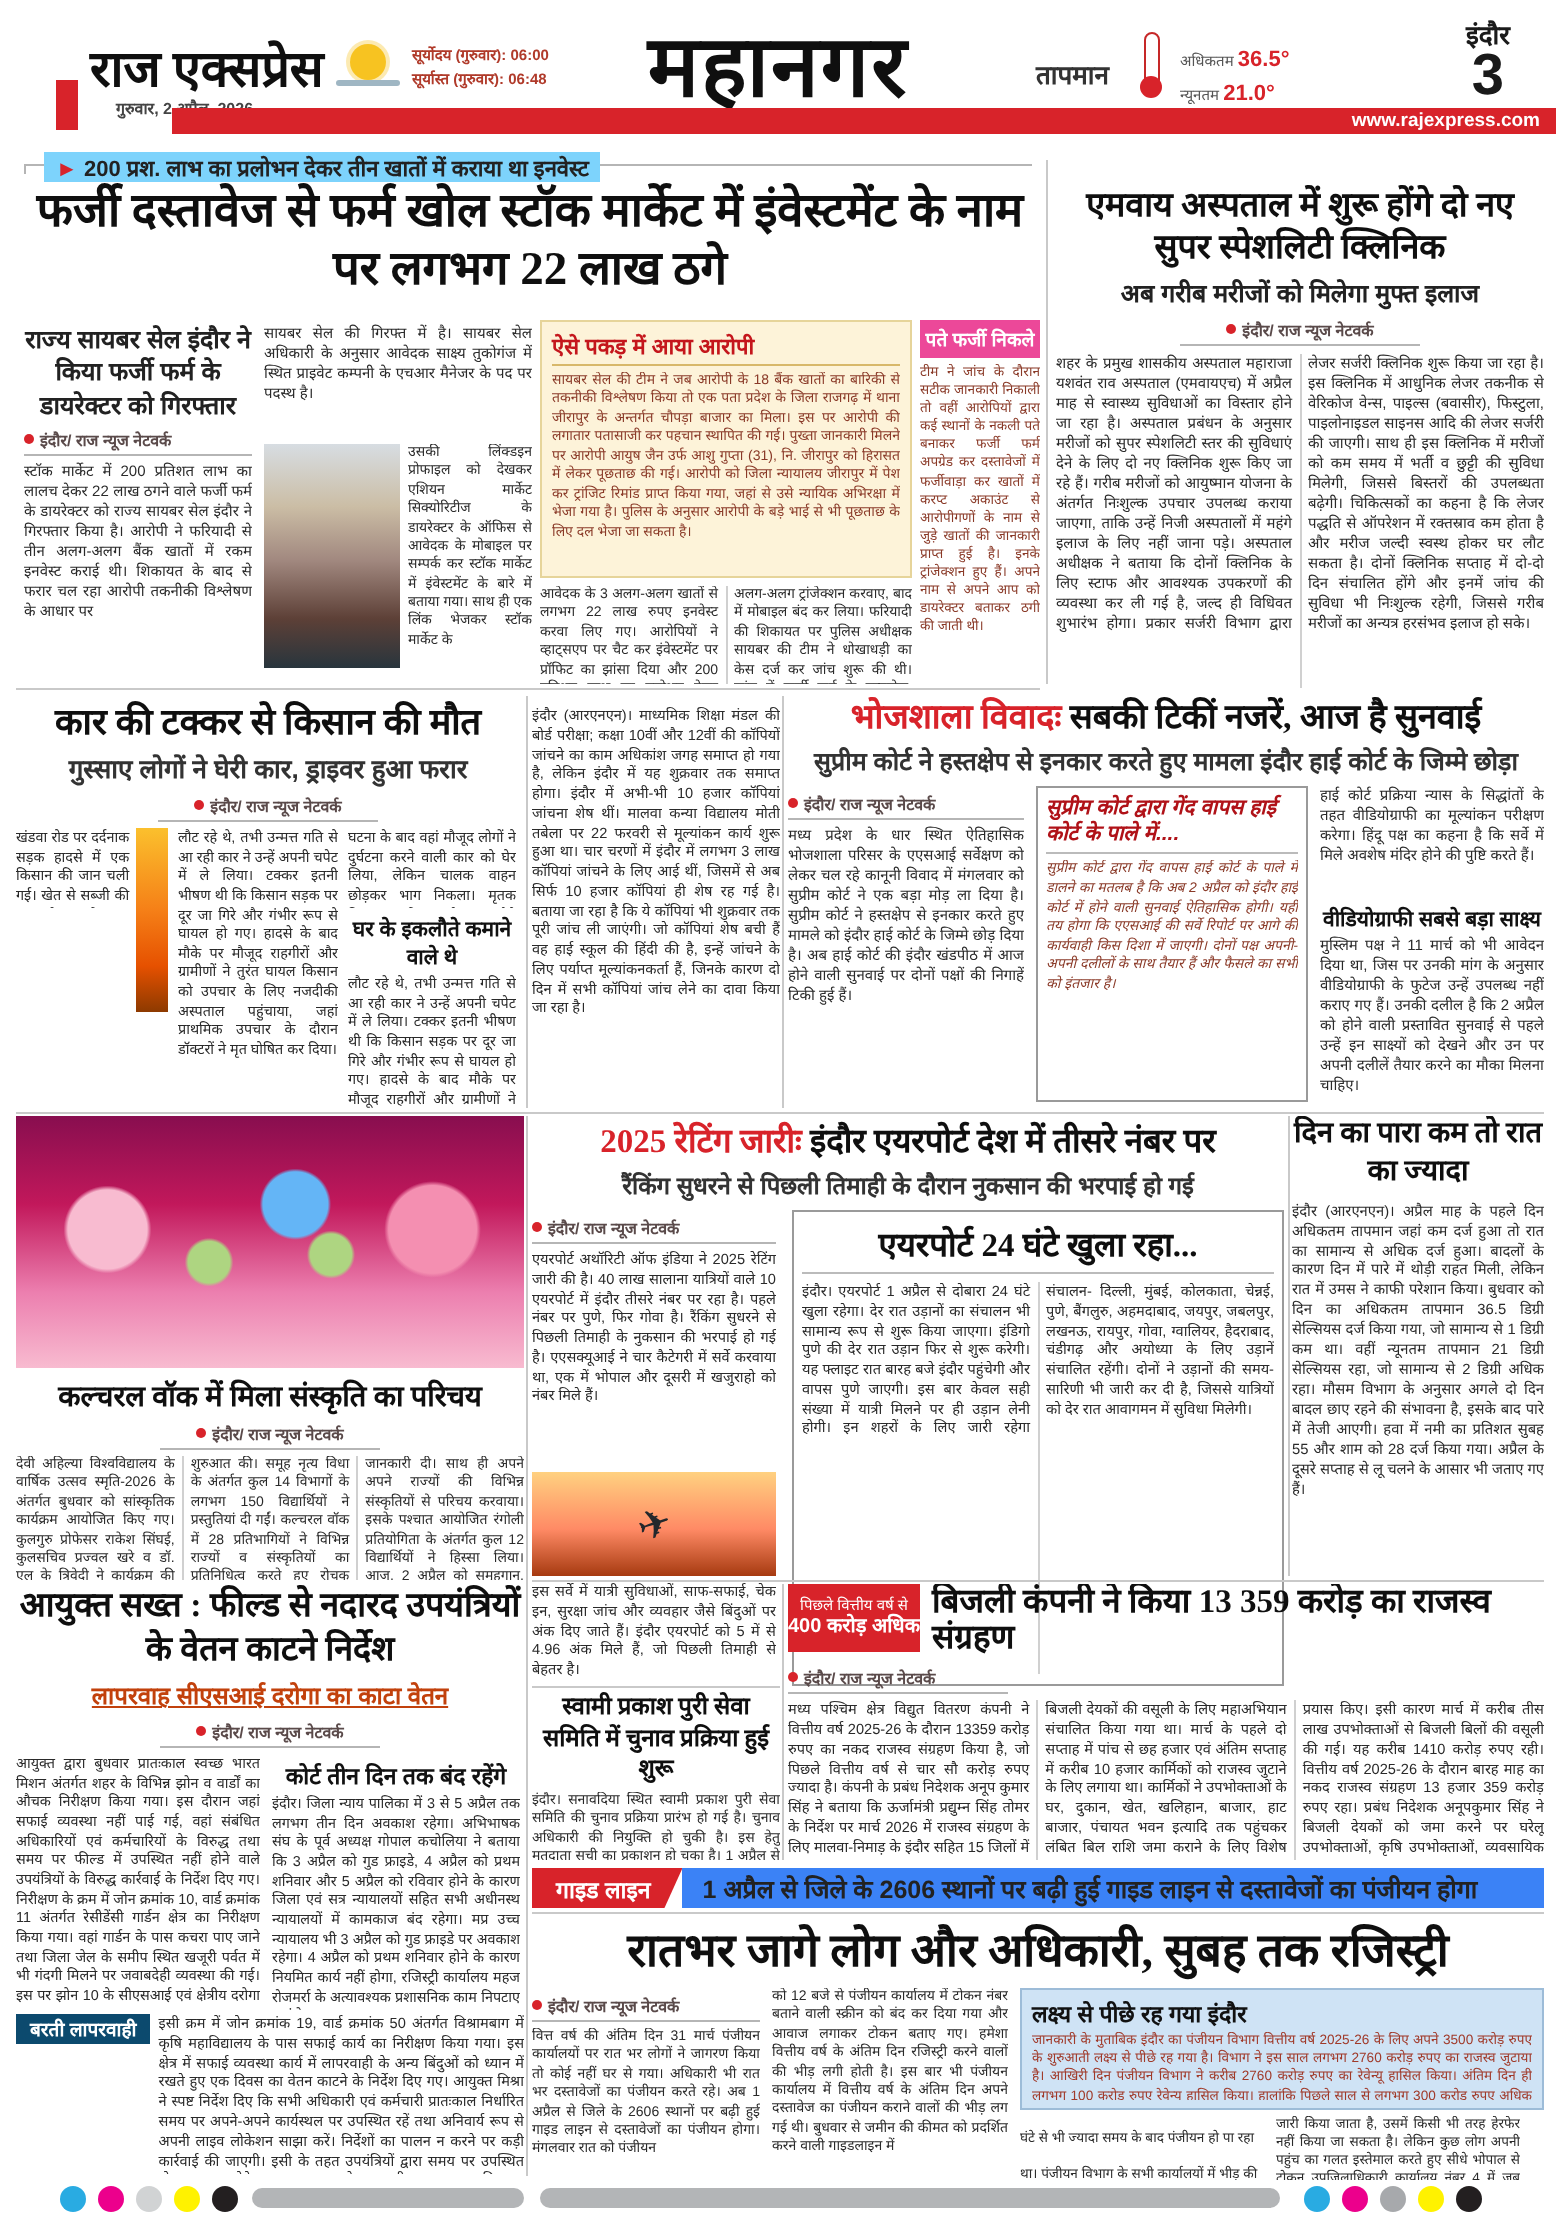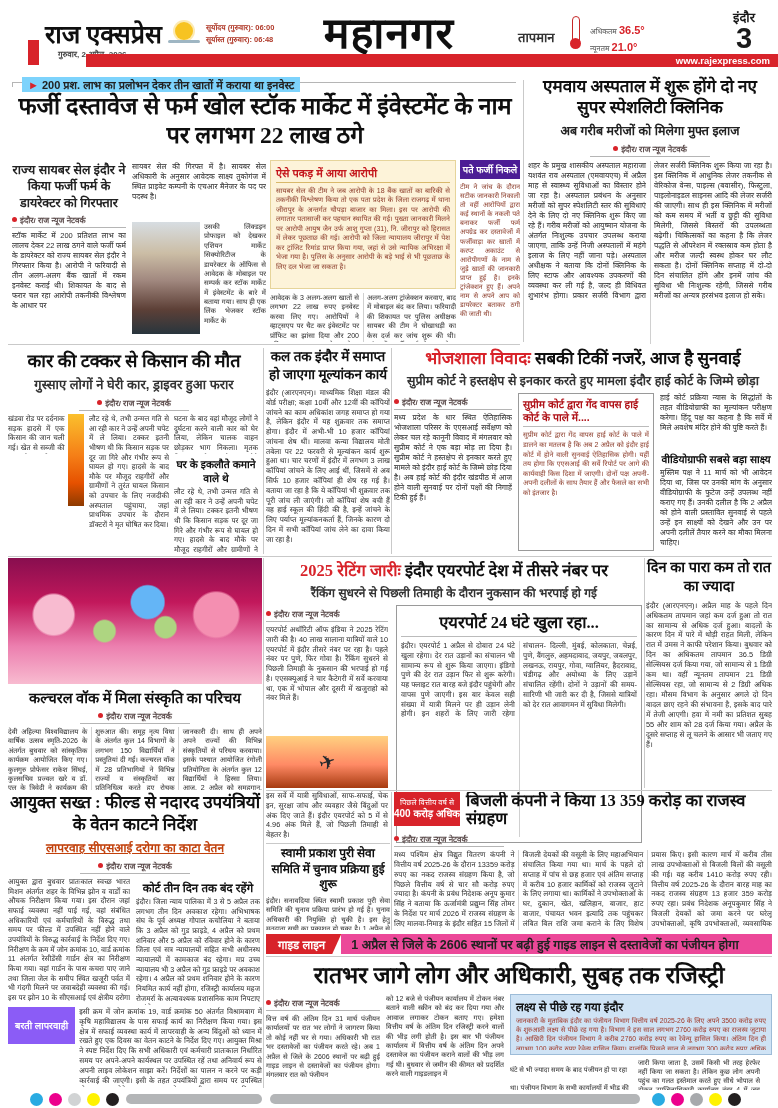--- a/index.html
+++ b/index.html
@@ -12,21 +12,21 @@
   .hl{font-weight:800;color:#0f0f0f;font-family:"Liberation Serif","DejaVu Serif",serif;}
   .red{color:#d8232a;}
   .byline{display:flex;align-items:center;gap:3px;font-size:8px;font-weight:bold;color:#5a4a4a;
           border-bottom:1px solid #b5b5b5;padding:1px 0 2px;margin:2px 0 3px;}
   .byline.center{justify-content:center;border-bottom:1px solid #b5b5b5;}
   .bdot{width:5px;height:5px;border-radius:50%;background:#d8232a;flex:0 0 auto;}
   .sub{font-weight:bold;color:#222;}
   .boxcream{background:#fdf3d9;border:1px solid #e6d49a;padding:4px 5px;}
   .boxcream .t{color:#c4161c;font-weight:800;font-size:11px;border-bottom:1px solid #d8b86a;padding-bottom:2px;margin-bottom:3px;}
   .boxcream .b{font-size:7px;line-height:1.35;color:#8a3a28;text-align:justify;overflow:hidden;}
-  .redbanner{background:#4c1d95;color:#fff;font-weight:800;font-size:9.5px;text-align:center;padding:3px 2px;}
+  .redbanner{background:#ec4899;color:#fff;font-weight:800;font-size:9.5px;text-align:center;padding:3px 2px;}
   .maroon{color:#8a3a28;}
   .photo{overflow:hidden;}
   .ph-dance{background:
      radial-gradient(circle at 18% 45%, #f8bbd0 0 9%, transparent 10%),
      radial-gradient(circle at 38% 58%, #aed581 0 6%, transparent 7%),
      radial-gradient(circle at 62% 55%, #aed581 0 6%, transparent 7%),
      radial-gradient(circle at 55% 35%, #64b5f6 0 10%, transparent 11%),
      radial-gradient(circle at 82% 45%, #f48fb1 0 10%, transparent 11%),
      linear-gradient(180deg,#880e4f,#c2185b 35%,#ec7faf 70%,#f8bbd0 100%);}
   .ph-suspect{background:linear-gradient(180deg,#d7dde2 0%,#cbbda5 28%,#a1887f 52%,#5d4037 78%,#28353d 100%);}
@@ -39,21 +39,21 @@
   .innerhead{font-weight:800;font-size:10.5px;color:#111;text-align:center;margin:3px 0 2px;}
   .bluebox{background:#cfe3f5;border:1px solid #9dbcd8;padding:4px 5px;}
   .bluebox .t{font-weight:800;font-size:11.5px;color:#111;margin-bottom:2px;}
   .bluebox .b{font-size:6.8px;line-height:1.35;color:#a03a2a;text-align:justify;overflow:hidden;}
   .fdot{position:absolute;width:13px;height:13px;border-radius:50%;}
   .fbar{position:absolute;height:10px;border-radius:5px;background:#b3b5b7;}
   .kicker{font-size:11px;font-weight:bold;color:#222;background:#7dd3fc;display:inline-block;padding:0 6px;}
   .flagred{background:#d8232a;color:#fff;text-align:center;display:flex;flex-direction:column;justify-content:center;line-height:1.15;}
   .guidelabel{background:#d8232a;color:#fff;font-weight:800;font-size:11.5px;display:flex;align-items:center;
               padding:0 16px 0 12px;clip-path:polygon(0 0,100% 0,88% 100%,0 100%);}
-  .guidebar{flex:1;background:#ec4899;display:flex;align-items:center;padding-left:10px;
+  .guidebar{flex:1;background:#3b82f6;display:flex;align-items:center;padding-left:10px;
             font-size:12.5px;font-weight:800;color:#222;}
   .cols2{column-count:2;column-gap:8px;column-rule:1px solid #d0d0d0;}
   .cols3{column-count:3;column-gap:8px;column-rule:1px solid #d0d0d0;}
 </style>
 </head>
 <body>
 
 <div class="page">
 
   <div class="abs" style="left:0;top:0;width:778px;height:68px;">
@@ -120,21 +120,21 @@
       <div class="body cols2" style="margin-top:4px;height:62px;font-size:7px;">आवेदक के 3 अलग-अलग खातों से लगभग 22 लाख रुपए इनवेस्ट करवा लिए गए। आरोपियों ने व्हाट्सएप पर चैट कर इंवेस्टमेंट पर प्रॉफिट का झांसा दिया और 200 प्रतिशत लाभ का प्रलोभन देकर अलग-अलग ट्रांजेक्शन करवाए, बाद में मोबाइल बंद कर लिया। फरियादी की शिकायत पर पुलिस अधीक्षक सायबर की टीम ने धोखाधड़ी का केस दर्ज कर जांच शुरू की थी। जांच में फर्जी फर्म के दस्तावेज, सिम, स्टेटमेंट, 8.आर. समग्र जब्त कर रकम फ्रीज कराने की कार्रवाई जारी है।</div>
     </div>
 
     <div class="abs" style="left:452px;top:86px;width:60px;height:182px;overflow:hidden;">
       <div class="redbanner">पते फर्जी निकले</div>
       <div class="body maroon" style="font-size:6.8px;height:160px;margin-top:3px;">टीम ने जांच के दौरान सटीक जानकारी निकाली तो वहीं आरोपियों द्वारा कई स्थानों के नकली पते बनाकर फर्जी फर्म अपग्रेड कर दस्तावेजों में फर्जीवाड़ा कर खातों में करप्ट अकाउंट से आरोपीगणों के नाम से जुड़े खातों की जानकारी प्राप्त हुई है। इनके ट्रांजेक्शन हुए हैं। अपने नाम से अपने आप को डायरेक्टर बताकर ठगी की जाती थी।</div>
     </div>
   </div>
 
   <div class="abs" style="left:528px;top:76px;width:244px;height:268px;overflow:hidden;">
-    <div class="hl" style="font-size:17px;line-height:1.25;text-align:center;">एमवाय अस्पताल में शुरू होंगे दो नए सुपर स्पेशलिटी क्लिनिक</div>
+    <div class="hl" style="font-size:17px;line-height:1.25;text-align:center;margin-top:16px;">एमवाय अस्पताल में शुरू होंगे दो नए सुपर स्पेशलिटी क्लिनिक</div>
     <div class="sub" style="font-size:12.5px;text-align:center;margin:3px 0;">अब गरीब मरीजों को मिलेगा मुफ्त इलाज</div>
     <div class="byline center" style="width:120px;margin:2px auto 4px;">
         <span class="bdot"></span>
       <span>इंदौर/ राज न्यूज नेटवर्क</span>
       </div>
     <div class="body cols2" style="height:196px;">शहर के प्रमुख शासकीय अस्पताल महाराजा यशवंत राव अस्पताल (एमवायएच) में अप्रैल माह से स्वास्थ्य सुविधाओं का विस्तार होने जा रहा है। अस्पताल प्रबंधन के अनुसार मरीजों को सुपर स्पेशलिटी स्तर की सुविधाएं देने के लिए दो नए क्लिनिक शुरू किए जा रहे हैं। गरीब मरीजों को आयुष्मान योजना के अंतर्गत निःशुल्क उपचार उपलब्ध कराया जाएगा, ताकि उन्हें निजी अस्पतालों में महंगे इलाज के लिए नहीं जाना पड़े। अस्पताल अधीक्षक ने बताया कि दोनों क्लिनिक के लिए स्टाफ और आवश्यक उपकरणों की व्यवस्था कर ली गई है, जल्द ही विधिवत शुभारंभ होगा। प्रकार सर्जरी विभाग द्वारा लेजर सर्जरी क्लिनिक शुरू किया जा रहा है। इस क्लिनिक में आधुनिक लेजर तकनीक से वेरिकोज वेन्स, पाइल्स (बवासीर), फिस्टुला, पाइलोनाइडल साइनस आदि की लेजर सर्जरी की जाएगी। साथ ही इस क्लिनिक में मरीजों को कम समय में भर्ती व छुट्टी की सुविधा मिलेगी, जिससे बिस्तरों की उपलब्धता बढ़ेगी। चिकित्सकों का कहना है कि लेजर पद्धति से ऑपरेशन में रक्तस्राव कम होता है और मरीज जल्दी स्वस्थ होकर घर लौट सकता है। दोनों क्लिनिक सप्ताह में दो-दो दिन संचालित होंगे और इनमें जांच की सुविधा भी निःशुल्क रहेगी, जिससे गरीब मरीजों का अन्यत्र हरसंभव इलाज हो सके।</div>
   </div>
 
   <div class="abs" style="left:8px;top:348px;width:252px;height:206px;overflow:hidden;">
     <div class="hl" style="font-size:18px;text-align:center;white-space:nowrap;">कार की टक्कर से किसान की मौत</div>
@@ -151,38 +151,37 @@
       <div class="body" style="width:80px;font-size: 7.2px;">लौट रहे थे, तभी उन्मत्त गति से आ रही कार ने उन्हें अपनी चपेट में ले लिया। टक्कर इतनी भीषण थी कि किसान सड़क पर दूर जा गिरे और गंभीर रूप से घायल हो गए। हादसे के बाद मौके पर मौजूद राहगीरों और ग्रामीणों ने तुरंत घायल किसान को उपचार के लिए नजदीकी अस्पताल पहुंचाया, जहां प्राथमिक उपचार के दौरान डॉक्टरों ने मृत घोषित कर दिया।</div>
       <div style="width:84px;">
         <div class="body" style="height:40px;font-size:7.2px;">घटना के बाद वहां मौजूद लोगों ने दुर्घटना करने वाली कार को घेर लिया, लेकिन चालक वाहन छोड़कर भाग निकला। मृतक किसान परिवार के इकलौते कमाने वाले थे। पुलिस कार मालिक के आधार पर चालक की तलाश कर रही है।</div>
         <div class="innerhead">घर के इकलौते कमाने वाले थे</div>
         <div class="body" style="height:72px;font-size:7.2px;">लौट रहे थे, तभी उन्मत्त गति से आ रही कार ने उन्हें अपनी चपेट में ले लिया। टक्कर इतनी भीषण थी कि किसान सड़क पर दूर जा गिरे और गंभीर रूप से घायल हो गए। हादसे के बाद मौके पर मौजूद राहगीरों और ग्रामीणों ने तुरंत घायल किसान को उपचार के लिए नजदीकी अस्पताल पहुंचाया, जहां प्राथमिक उपचार के दौरान डॉक्टरों ने मृत घोषित कर दिया।</div>
       </div>
     </div>
   </div>
 
   <div class="abs" style="left:266px;top:348px;width:124px;height:206px;overflow:hidden;">
-    <div class="hl" style="font-size:13.5px;line-height:1.3;text-align:center;">कल तक इंदौर में समाप्त हो जाएगा मूल्यांकन कार्य</div>
     <div class="body" style="margin-top:5px;height:156px;font-size:7.3px;">इंदौर (आरएनएन)। माध्यमिक शिक्षा मंडल की बोर्ड परीक्षा; कक्षा 10वीं और 12वीं की कॉपियों जांचने का काम अधिकांश जगह समाप्त हो गया है, लेकिन इंदौर में यह शुक्रवार तक समाप्त होगा। इंदौर में अभी-भी 10 हजार कॉपियां जांचना शेष थीं। मालवा कन्या विद्यालय मोती तबेला पर 22 फरवरी से मूल्यांकन कार्य शुरू हुआ था। चार चरणों में इंदौर में लगभग 3 लाख कॉपियां जांचने के लिए आई थीं, जिसमें से अब सिर्फ 10 हजार कॉपियां ही शेष रह गई है। बताया जा रहा है कि ये कॉपियां भी शुक्रवार तक पूरी जांच ली जाएंगी। जो कॉपियां शेष बची हैं वह हाई स्कूल की हिंदी की है, इन्हें जांचने के लिए पर्याप्त मूल्यांकनकर्ता हैं, जिनके कारण दो दिन में सभी कॉपियां जांच लेने का दावा किया जा रहा है।</div>
   </div>
 
   <div class="abs" style="left:394px;top:346px;width:378px;height:208px;overflow:hidden;">
     <div class="hl" style="font-size:17px;text-align:center;white-space:nowrap;">
       <span class="red">भोजशाला विवादः</span><span> सबकी टिकीं नजरें, आज है सुनवाई</span>
     </div>
     <div class="sub" style="font-size:12.5px;text-align:center;margin:3px 0 4px;color:#333;">सुप्रीम कोर्ट ने हस्तक्षेप से इनकार करते हुए मामला इंदौर हाई कोर्ट के जिम्मे छोड़ा</div>
     <div style="display:flex;gap:6px;height:158px;">
       <div style="width:118px;flex:0 0 auto;">
         <div class="byline">
             <span class="bdot"></span>
           <span>इंदौर/ राज न्यूज नेटवर्क</span>
           </div>
         <div class="body" style="height:136px;">मध्य प्रदेश के धार स्थित ऐतिहासिक भोजशाला परिसर के एएसआई सर्वेक्षण को लेकर चल रहे कानूनी विवाद में मंगलवार को सुप्रीम कोर्ट ने एक बड़ा मोड़ ला दिया है। सुप्रीम कोर्ट ने हस्तक्षेप से इनकार करते हुए मामले को इंदौर हाई कोर्ट के जिम्मे छोड़ दिया है। अब हाई कोर्ट की इंदौर खंडपीठ में आज होने वाली सुनवाई पर दोनों पक्षों की निगाहें टिकी हुई हैं।</div>
       </div>
-      <div class="colbox" style="width:126px;flex:0 0 auto;">
+      <div class="colbox" style="width:126px;flex:0 0 auto;font-style:italic;">
         <div class="t">सुप्रीम कोर्ट द्वारा गेंद वापस हाई कोर्ट के पाले में....</div>
         <div class="b" style="height:118px;">सुप्रीम कोर्ट द्वारा गेंद वापस हाई कोर्ट के पाले में डालने का मतलब है कि अब 2 अप्रैल को इंदौर हाई कोर्ट में होने वाली सुनवाई ऐतिहासिक होगी। यहीं तय होगा कि एएसआई की सर्वे रिपोर्ट पर आगे की कार्यवाही किस दिशा में जाएगी। दोनों पक्ष अपनी-अपनी दलीलों के साथ तैयार हैं और फैसले का सभी को इंतजार है।</div>
       </div>
       <div style="width:118px;">
         <div class="body" style="height:56px;">हाई कोर्ट प्रक्रिया न्यास के सिद्धांतों के तहत वीडियोग्राफी का मूल्यांकन परीक्षण करेगा। हिंदू पक्ष का कहना है कि सर्वे में मिले अवशेष मंदिर होने की पुष्टि करते हैं।</div>
         <div class="innerhead">वीडियोग्राफी सबसे बड़ा साक्ष्य</div>
         <div class="body" style="height:82px;">मुस्लिम पक्ष ने 11 मार्च को भी आवेदन दिया था, जिस पर उनकी मांग के अनुसार वीडियोग्राफी के फुटेज उन्हें उपलब्ध नहीं कराए गए हैं। उनकी दलील है कि 2 अप्रैल को होने वाली प्रस्तावित सुनवाई से पहले उन्हें इन साक्ष्यों को देखने और उन पर अपनी दलीलें तैयार करने का मौका मिलना चाहिए।</div>
       </div>
     </div>
   </div>
@@ -234,21 +233,21 @@
       <span>इंदौर/ राज न्यूज नेटवर्क</span>
       </div>
     <div style="display:flex;gap:6px;height:126px;">
       <div class="body" style="width:122px;font-size:7.2px;">आयुक्त द्वारा बुधवार प्रातःकाल स्वच्छ भारत मिशन अंतर्गत शहर के विभिन्न झोन व वार्डों का औचक निरीक्षण किया गया। इस दौरान जहां सफाई व्यवस्था नहीं पाई गई, वहां संबंधित अधिकारियों एवं कर्मचारियों के विरुद्ध तथा समय पर फील्ड में उपस्थित नहीं होने वाले उपयंत्रियों के विरुद्ध कार्रवाई के निर्देश दिए गए। निरीक्षण के क्रम में जोन क्रमांक 10, वार्ड क्रमांक 11 अंतर्गत रेसीडेंसी गार्डन क्षेत्र का निरीक्षण किया गया। वहां गार्डन के पास कचरा पाए जाने तथा जिला जेल के समीप स्थित खजूरी पर्वत में भी गंदगी मिलने पर जवाबदेही व्यवस्था की गई। इस पर झोन 10 के सीएसआई एवं क्षेत्रीय दरोगा का एक-एक दिन का वेतन काटने के निर्देश दिए गए।</div>
       <div style="width:124px;">
         <div class="innerhead" style="font-size:11.5px;">कोर्ट तीन दिन तक बंद रहेंगे</div>
         <div class="body" style="height:108px;font-size:7.2px;">इंदौर। जिला न्याय पालिका में 3 से 5 अप्रैल तक लगभग तीन दिन अवकाश रहेगा। अभिभाषक संघ के पूर्व अध्यक्ष गोपाल कचोलिया ने बताया कि 3 अप्रैल को गुड फ्राइडे, 4 अप्रैल को प्रथम शनिवार और 5 अप्रैल को रविवार होने के कारण जिला एवं सत्र न्यायालयों सहित सभी अधीनस्थ न्यायालयों में कामकाज बंद रहेगा। मप्र उच्च न्यायालय भी 3 अप्रैल को गुड फ्राइडे पर अवकाश रहेगा। 4 अप्रैल को प्रथम शनिवार होने के कारण नियमित कार्य नहीं होगा, रजिस्ट्री कार्यालय महज रोजमर्रा के अत्यावश्यक प्रशासनिक काम निपटाए जाएंगे।</div>
       </div>
     </div>
     <div style="margin-top:4px;">
-      <span style="float:left;background:#8b5cf6;color:#fff;font-size:9.5px;font-weight:800;padding:12px 7px;margin:0 4px 2px 0;">बरती लापरवाही</span>
+      <span style="float:left;background:#0c4a6e;color:#fff;font-size:9.5px;font-weight:800;padding:1px 7px;margin:0 4px 2px 0;">बरती लापरवाही</span>
       <span class="body" style="display:block;height:80px;font-size:7.3px;">इसी क्रम में जोन क्रमांक 19, वार्ड क्रमांक 50 अंतर्गत विश्रामबाग में कृषि महाविद्यालय के पास सफाई कार्य का निरीक्षण किया गया। इस क्षेत्र में सफाई व्यवस्था कार्य में लापरवाही के अन्य बिंदुओं को ध्यान में रखते हुए एक दिवस का वेतन काटने के निर्देश दिए गए। आयुक्त मिश्रा ने स्पष्ट निर्देश दिए कि सभी अधिकारी एवं कर्मचारी प्रातःकाल निर्धारित समय पर अपने-अपने कार्यस्थल पर उपस्थित रहें तथा अनिवार्य रूप से अपनी लाइव लोकेशन साझा करें। निर्देशों का पालन न करने पर कड़ी कार्रवाई की जाएगी। इसी के तहत उपयंत्रियों द्वारा समय पर उपस्थित होकर लाइव लोकेशन साझा न करने पर सभी का एक-एक दिन का वेतन काटने के निर्देश दिए गए।</span>
     </div>
   </div>
 
   <div class="abs" style="left:266px;top:846px;width:124px;height:84px;overflow:hidden;">
     <div class="hl" style="font-size:12px;line-height:1.3;text-align:center;">स्वामी प्रकाश पुरी सेवा समिति में चुनाव प्रक्रिया हुई शुरू</div>
     <div class="body" style="margin-top:3px;height:42px;font-size:7px;">इंदौर। सनावदिया स्थित स्वामी प्रकाश पुरी सेवा समिति की चुनाव प्रक्रिया प्रारंभ हो गई है। चुनाव अधिकारी की नियुक्ति हो चुकी है। इस हेतु मतदाता सूची का प्रकाशन हो चुका है। 1 अप्रैल से नामांकन की प्रक्रिया आरंभ हो चुकी है जो 9 अप्रैल तक चलेगी। सदस्यता अभियान में आए आवेदनों की जांच के बाद ही सूची जारी होगी।</div>
   </div>
 
   <div class="abs" style="left:394px;top:792px;width:378px;height:138px;overflow:hidden;">

